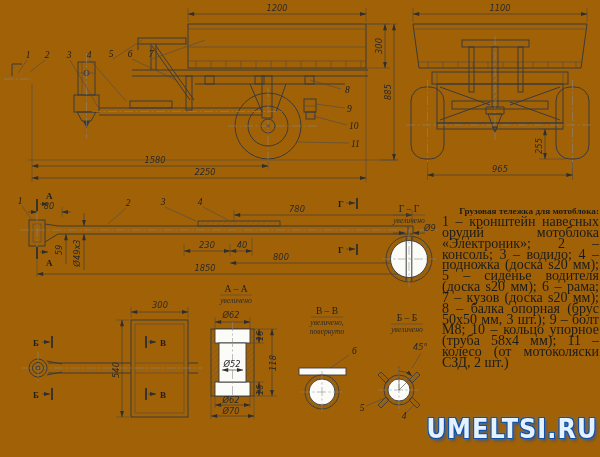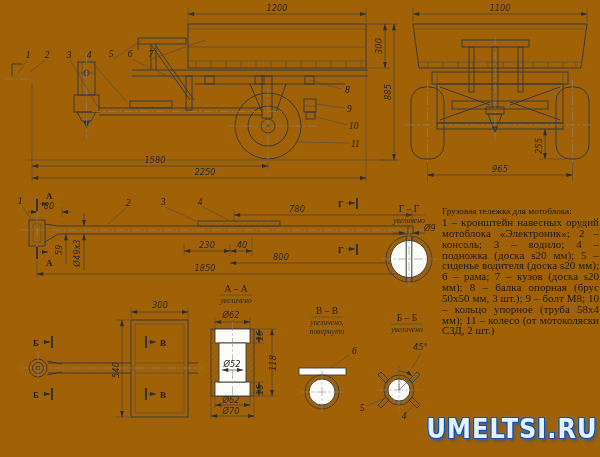--- a/index.html
+++ b/index.html
@@ -13,22 +13,22 @@
   .tick{stroke:#2e2e2e;stroke-width:1.8;fill:none;}
   text{font-family:"DejaVu Sans",sans-serif;}
   .dim{font-size:8.3px;font-style:italic;fill:#2a2a2a;}
   .plbl{font-size:9.5px;font-style:italic;fill:#1e1e1e;font-family:"Liberation Serif",serif;}
   .sec{font-size:9px;font-weight:bold;fill:#1e1e1e;font-family:"Liberation Serif",serif;}
   .hdr{font-size:9.5px;fill:#1e1e1e;font-family:"Liberation Serif",serif;}
   .note{font-size:7.6px;font-style:italic;fill:#2a2a2a;font-family:"Liberation Serif",serif;}
   .hf{fill:url(#hatch);stroke:#3a3a3a;stroke-width:0.9;}
   .wh{fill:#fbfbf8;stroke:#3a3a3a;stroke-width:0.9;}
   .legend{position:absolute;left:442px;top:206px;width:157px;color:#1b1b1b;}
-  .legend-title{font-weight:normal;font-size:9.2px;line-height:11px;}
-  .legend-body{font-size:11px;line-height:10.85px;text-align:justify;}
+  .legend-title{font-weight:bold;font-size:9.2px;line-height:11px;text-align:right;}
+  .legend-body{font-size:14px;line-height:10.85px;text-align:justify;}
   .vodilo{margin-top:8px;position:relative;}
   .tri{position:absolute;left:-7px;top:2px;width:0;height:0;
        border-top:3.5px solid transparent;border-bottom:3.5px solid transparent;
        border-right:6px solid #111;}
   .watermark{position:absolute;left:424px;top:415px;width:176px;text-align:center;
        font-family:"DejaVu Sans",sans-serif;font-weight:bold;font-size:24px;
        letter-spacing:1px;color:#e4f1ff;transform:scaleY(1.08);
        text-shadow:-1px -1px 0 #1250a8,1px -1px 0 #1250a8,-1px 1px 0 #1250a8,
                    1px 1px 0 #1250a8,0 0 4px #3f87d6,2px 3px 3px rgba(20,60,140,.55);
        z-index:5;}

